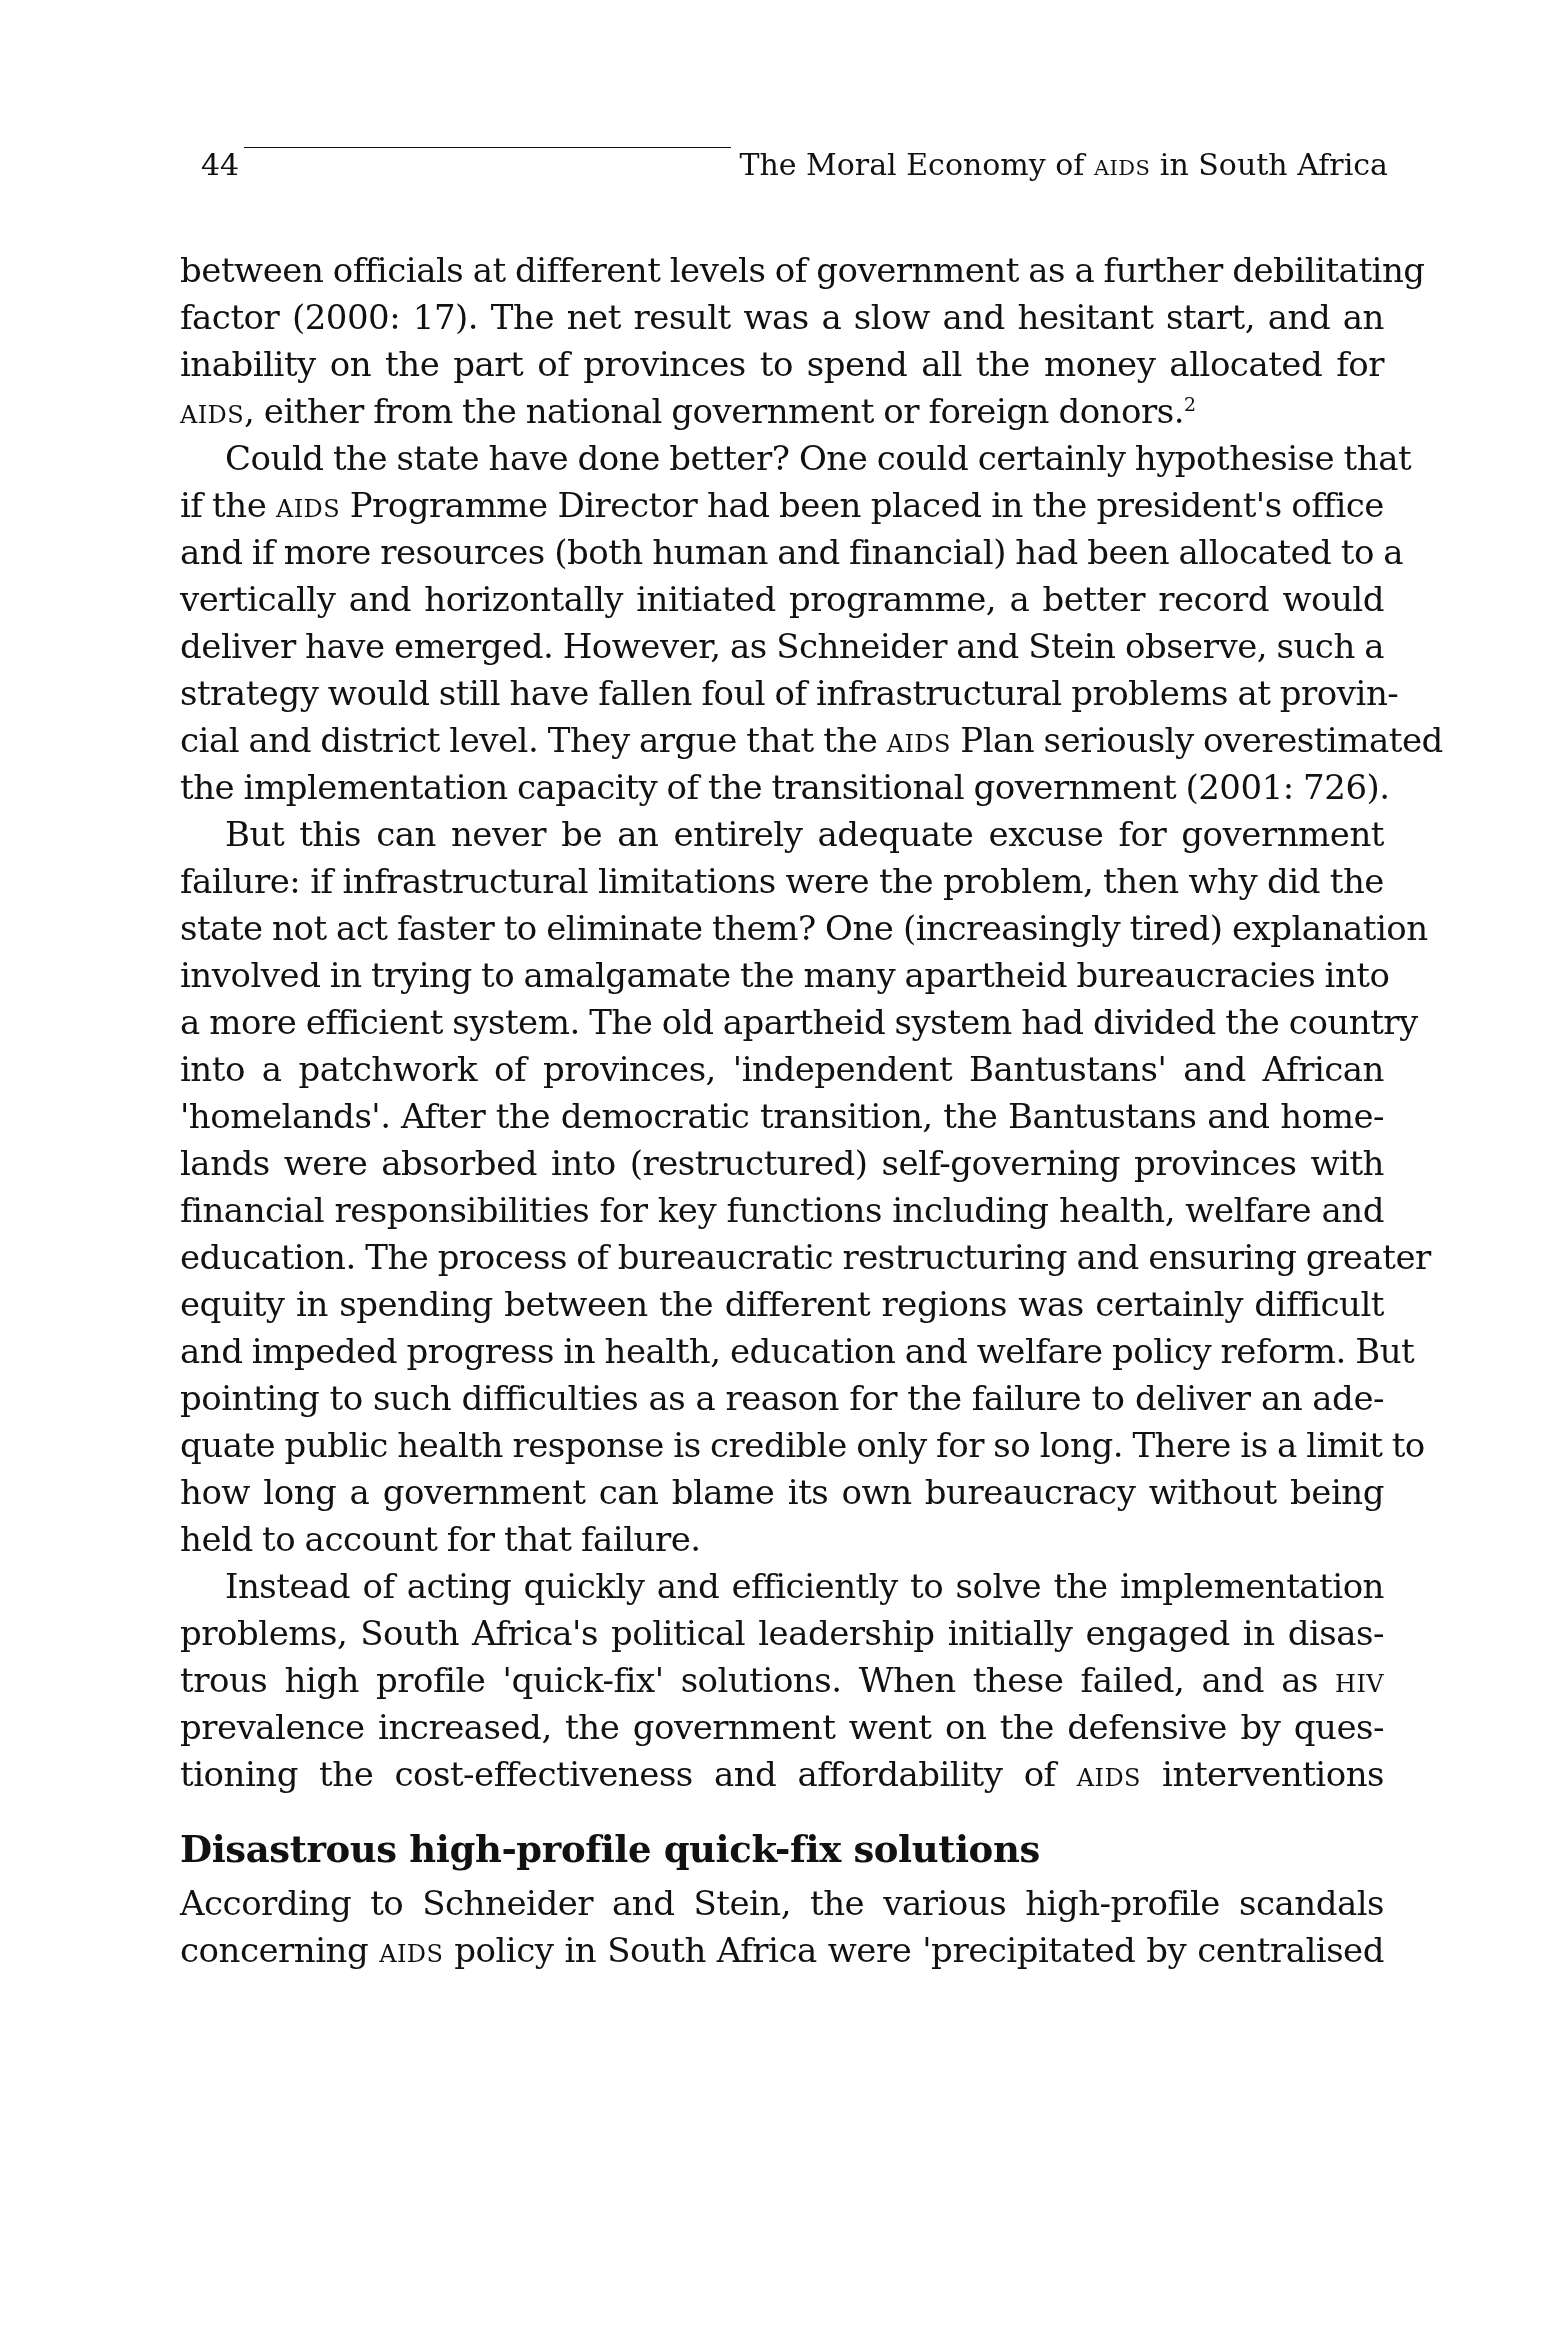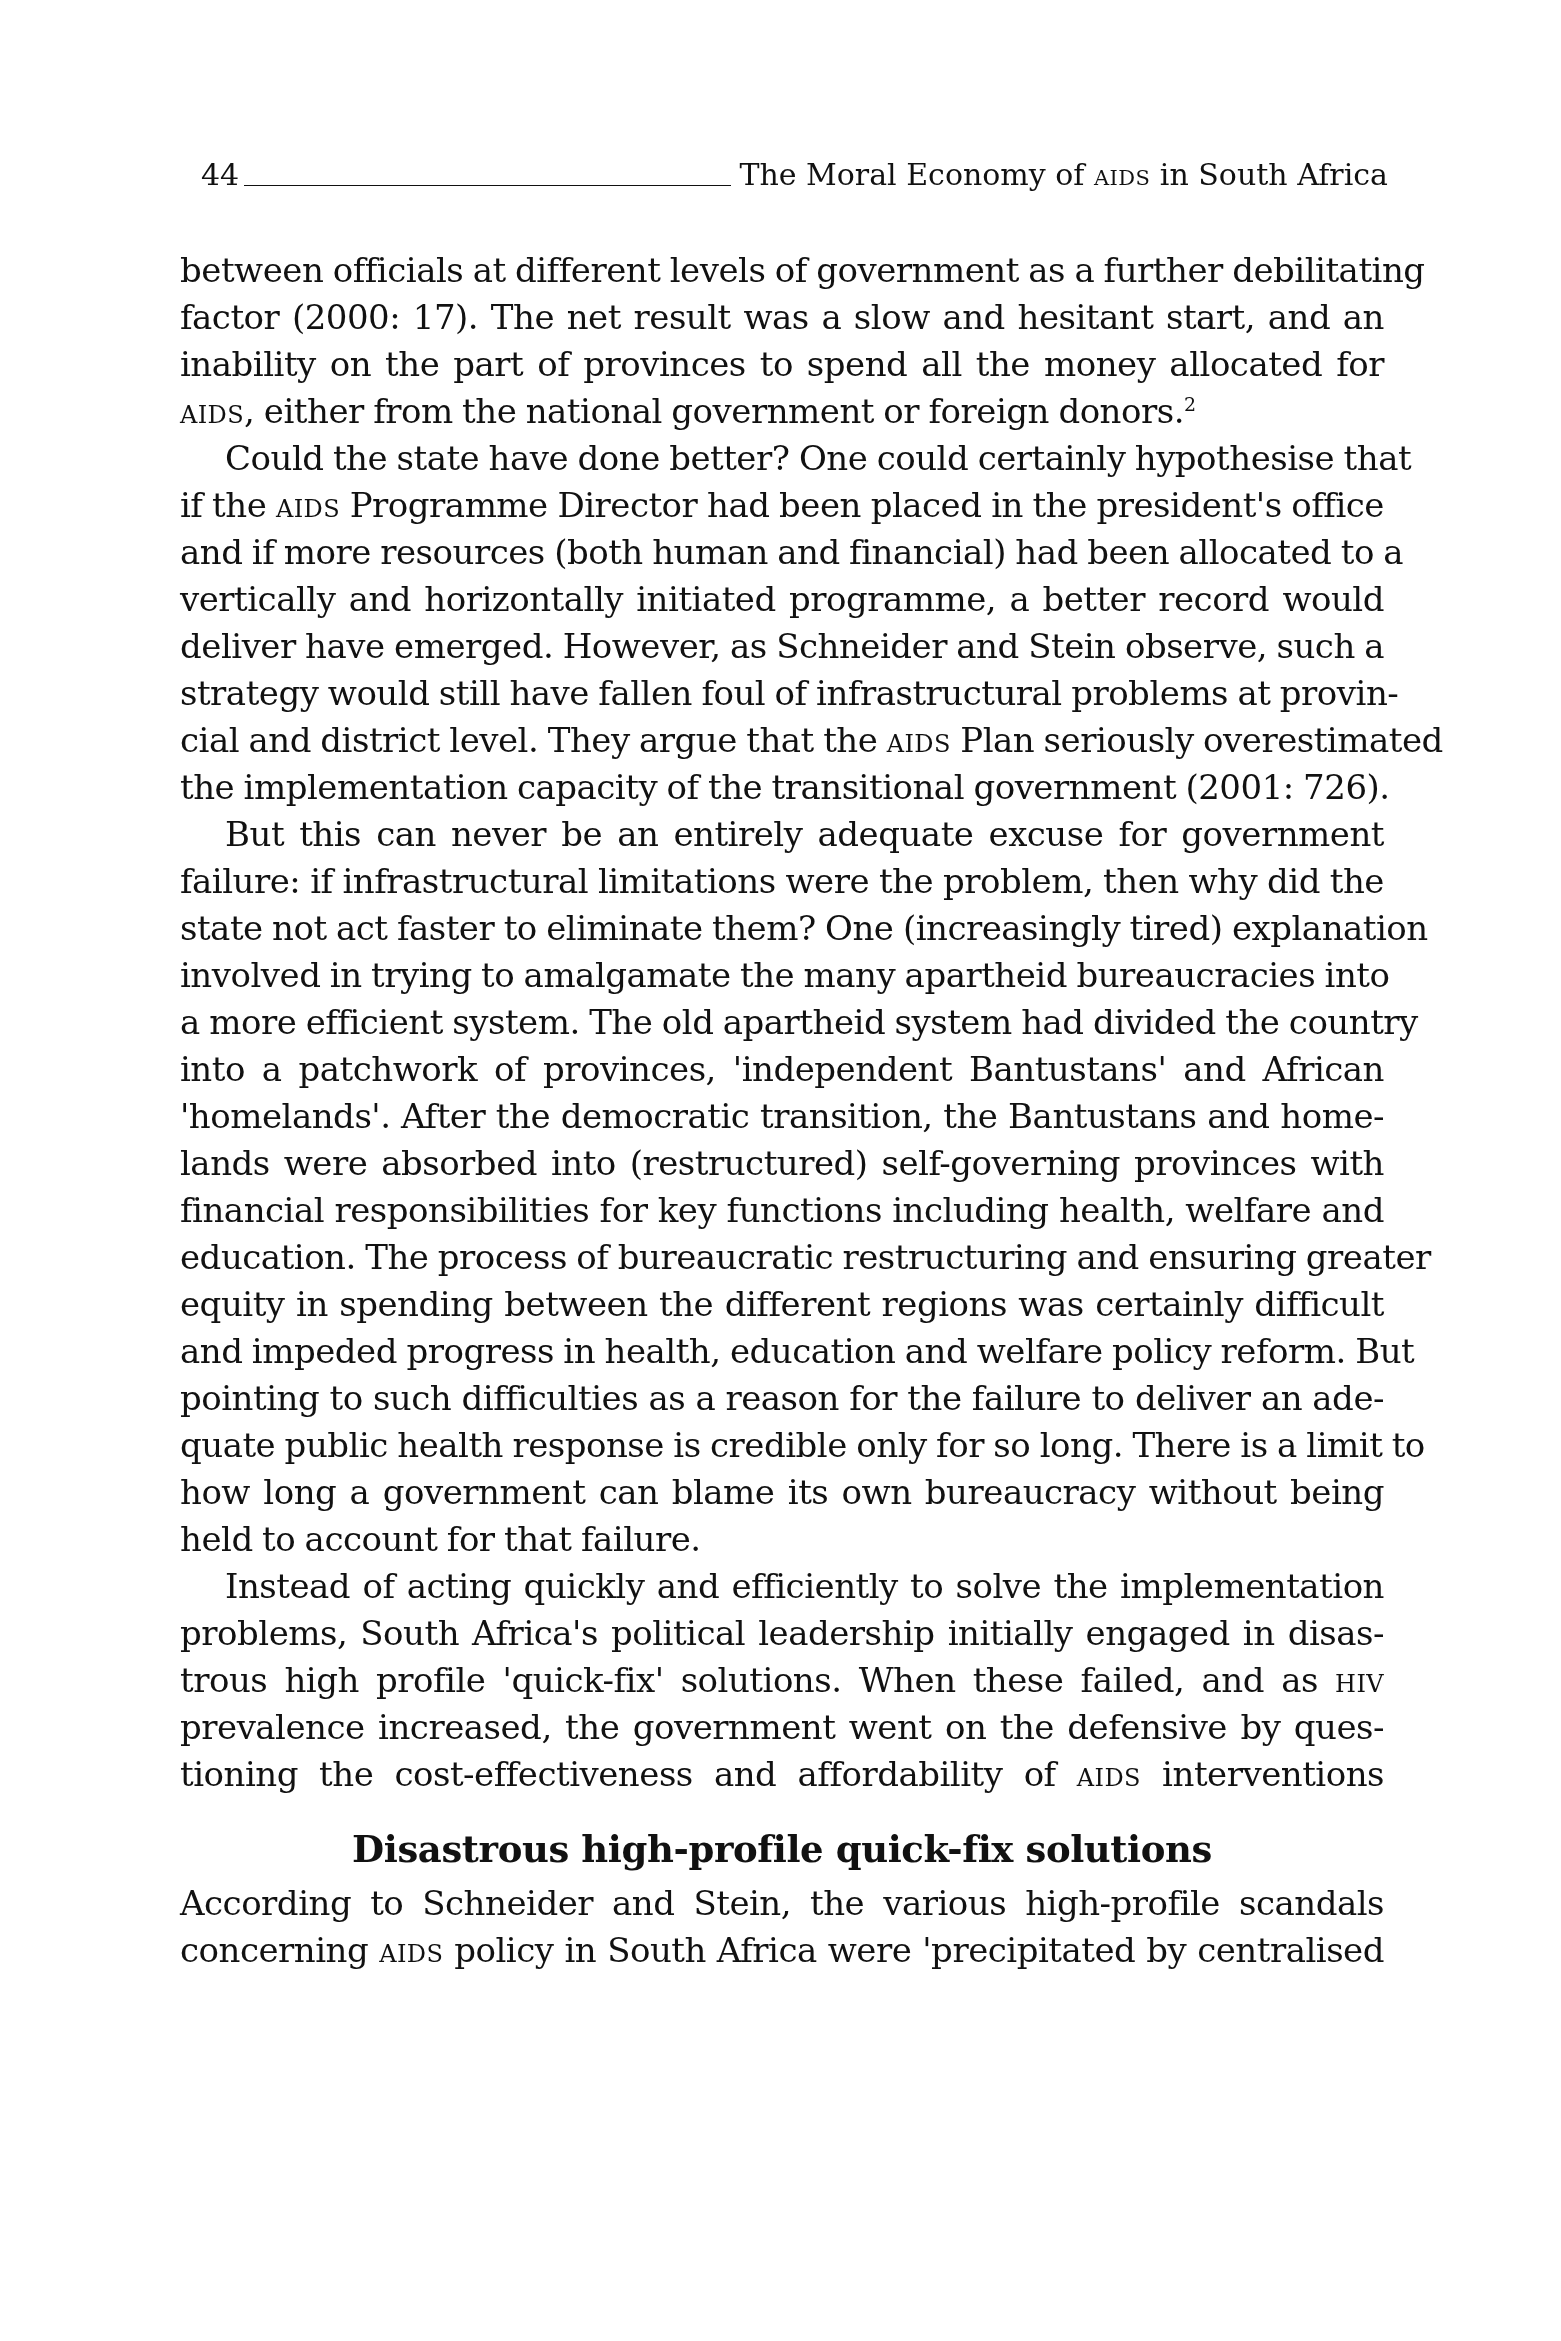--- a/index.html
+++ b/index.html
@@ -1,29 +1,29 @@
 <!DOCTYPE html>
 <html style="font-size:14px"><head>
 <meta charset="utf-8">
 <style>
   html, body { margin:0; padding:0; background:#ffffff; }
   body { width:1561px; height:2342px; position:relative; overflow:hidden;
          font-family:"DejaVu Serif","Liberation Serif",serif; color:#111; }
   .header { position:absolute; left:201px; top:147px; width:1187px; height:45px;
-            display:flex; align-items:flex-end; font-size:30px; }
+            display:flex; align-items:flex-start; font-size:30px; }
   .pnum { margin-right:5.2px; }
   .rule { flex:1; border-bottom:1.7px solid #111; margin-bottom:6px; margin-right:8.7px; }
   .sc { font-variant:small-caps; letter-spacing:0.4px; }
   .body { position:absolute; left:180px; top:247px; width:1204px; font-size:34px; }
   .line { height:47px; line-height:47px; text-align:justify; text-align-last:justify;
           white-space:nowrap; overflow:visible; letter-spacing:-0.5px; word-spacing:-0.9px; }
   .line.last { text-align-last:left; }
   .line.indent { padding-left:45px; }
   .heading { font-weight:bold; font-size:37px; height:61px; line-height:61px;
-             margin-top:21px; margin-bottom:0px; letter-spacing:-0.4px;text-align:center; }
+             margin-top:21px; margin-bottom:0px; letter-spacing:-0.4px; }
   sup { font-size:19px; line-height:0; vertical-align:super; }
 </style>
 </head>
 <body>
 
 <div class="header">
   <span class="pnum">44</span>
   <span class="rule"></span>
   <span><span>The Moral Economy of </span><span class="sc">aids</span><span> in South Africa</span></span>
 </div>

